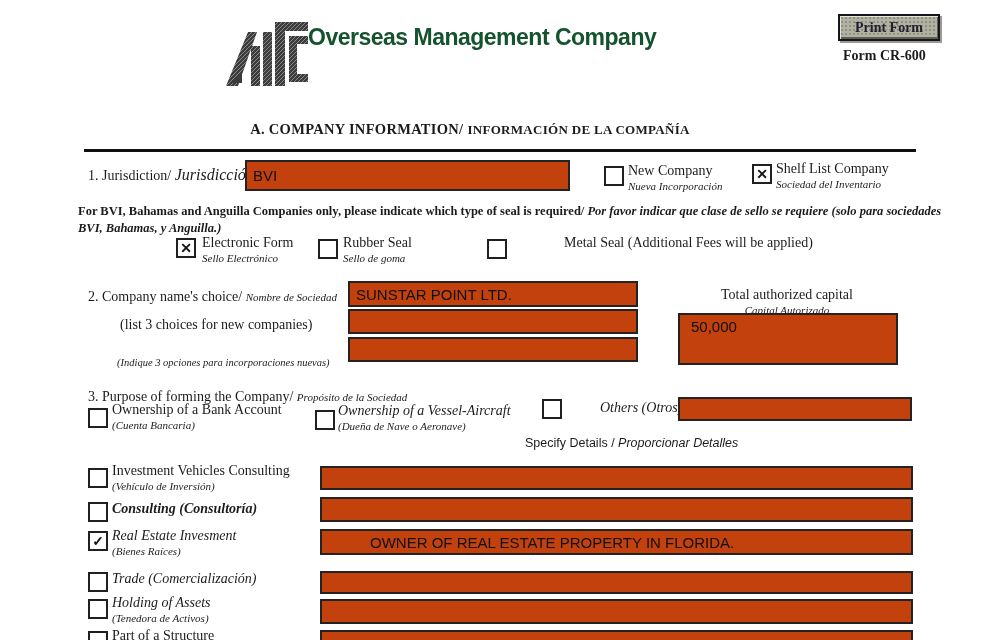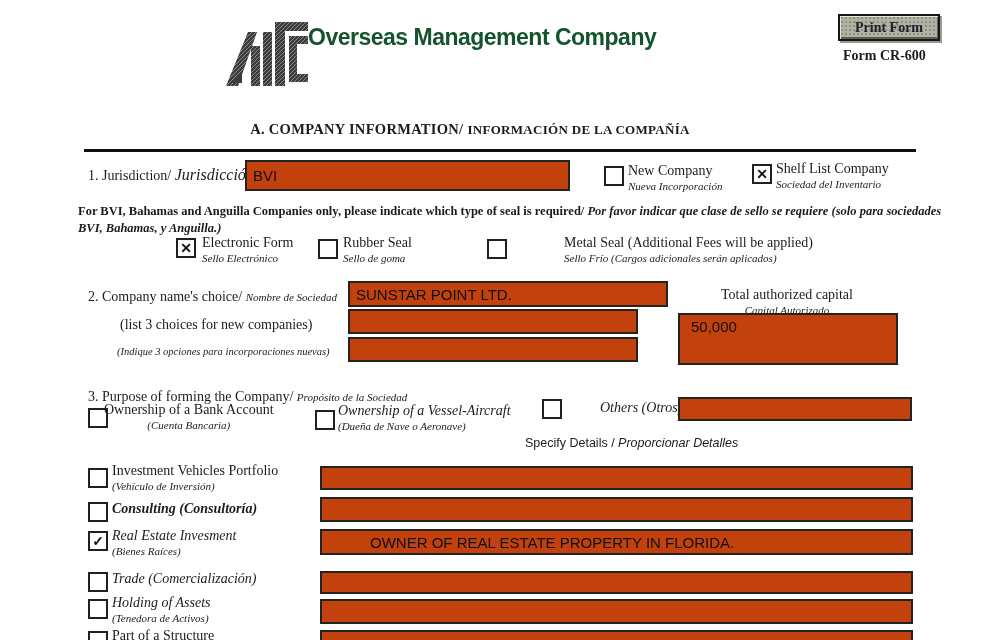--- a/index.html
+++ b/index.html
@@ -112,66 +112,65 @@
 
 <div class="abs cb" style="left:318px;top:239px;"></div>
 <div class="abs lbl" style="left:343px;top:235px;">
   <span>Rubber Seal</span>
   <span class="es-small">Sello de goma</span>
 </div>
 
 <div class="abs cb" style="left:487px;top:239px;"></div>
 <div class="abs lbl" style="left:528px;top:235px;margin-left:36px;">
   <span>Metal Seal (Additional Fees will be applied)</span>
-  <span class="es-small">Sello Frío  (Cargos adicionales serán aplicados)</span>
 </div>
 
 <div class="abs lbl" style="left:88px;top:289px;">
   <span>2. Company name's choice/</span> <span class="it" style="font-size:11px;">Nombre de Sociedad</span>
 </div>
 <div class="abs lbl" style="left:120px;top:317px;">(list 3 choices for new companies)</div>
-<div class="abs" style="left:117px;top:346px;font:italic 10.5px 'Liberation Serif', serif;text-align:right;">(Indique 3 opciones para incorporaciones nuevas)</div>
+<div class="abs" style="left:117px;top:357px;font:italic 10.5px 'Liberation Serif', serif;text-align:right;">(Indique 3 opciones para incorporaciones nuevas)</div>
 
-<div class="abs ibox" style="left:348px;top:281px;width:320px;height:26px;">SUNSTAR POINT LTD.</div>
+<div class="abs ibox" style="left:348px;top:281px;width:290px;height:26px;">SUNSTAR POINT LTD.</div>
 <div class="abs ibox" style="left:348px;top:309px;width:290px;height:25px;"></div>
 <div class="abs ibox" style="left:348px;top:337px;width:290px;height:25px;"></div>
 
 <div class="abs" style="left:676px;top:285px;width:222px;text-align:center;">
   <span class="lbl">Total authorized capital</span>
   <span class="es-small" style="white-space:normal;">Capital Autorizado</span>
 </div>
 <div class="abs ibox top-align" style="left:678px;top:313px;width:220px;height:52px;">50,000</div>
 
 <div class="abs lbl" style="left:88px;top:389px;">
   <span>3. Purpose of forming the Company/</span> <span class="it" style="font-size:11px;">Propósito de la Sociedad</span>
 </div>
 
 <div class="abs cb" style="left:88px;top:408px;"></div>
-<div class="abs lbl" style="left:104px;top:402px;text-align:center;">
+<div class="abs lbl" style="left:112px;top:402px;">
   <span>Ownership of a Bank Account</span>
   <span class="es-small">(Cuenta Bancaria)</span>
 </div>
 
 <div class="abs cb" style="left:315px;top:410px;"></div>
 <div class="abs lbl it" style="left:338px;top:403px;">
   <span>Ownership of a Vessel-Aircraft</span>
   <span class="es-small">(Dueña de Nave o Aeronave)</span>
 </div>
 
 <div class="abs cb" style="left:542px;top:399px;"></div>
 <div class="abs lbl it" style="left:600px;top:400px;">Others (Otros)</div>
 <div class="abs ibox" style="left:678px;top:397px;width:234px;height:24px;"></div>
 
 <div class="abs specify" style="left:525px;top:436px;">
   <span>Specify Details / </span><span class="es">Proporcionar Detalles</span>
 </div>
 
 <div class="abs cb" style="left:88px;top:468px;"></div>
 <div class="abs lbl" style="left:112px;top:463px;">
-  <span>Investment Vehicles Portfolio</span>
+  <span>Investment Vehicles Consulting</span>
   <span class="es-small">(Vehículo de Inversión)</span>
 </div>
 <div class="abs ibox" style="left:320px;top:466px;width:593px;height:24px;"></div>
 
 <div class="abs cb" style="left:88px;top:502px;"></div>
 <div class="abs lbl it" style="left:112px;top:501px;font-weight:bold;">Consulting (Consultoría)</div>
 <div class="abs ibox" style="left:320px;top:497px;width:593px;height:25px;"></div>
 
 <div class="abs cb" style="left:88px;top:531px;">✓</div>
 <div class="abs lbl it" style="left:112px;top:528px;">

